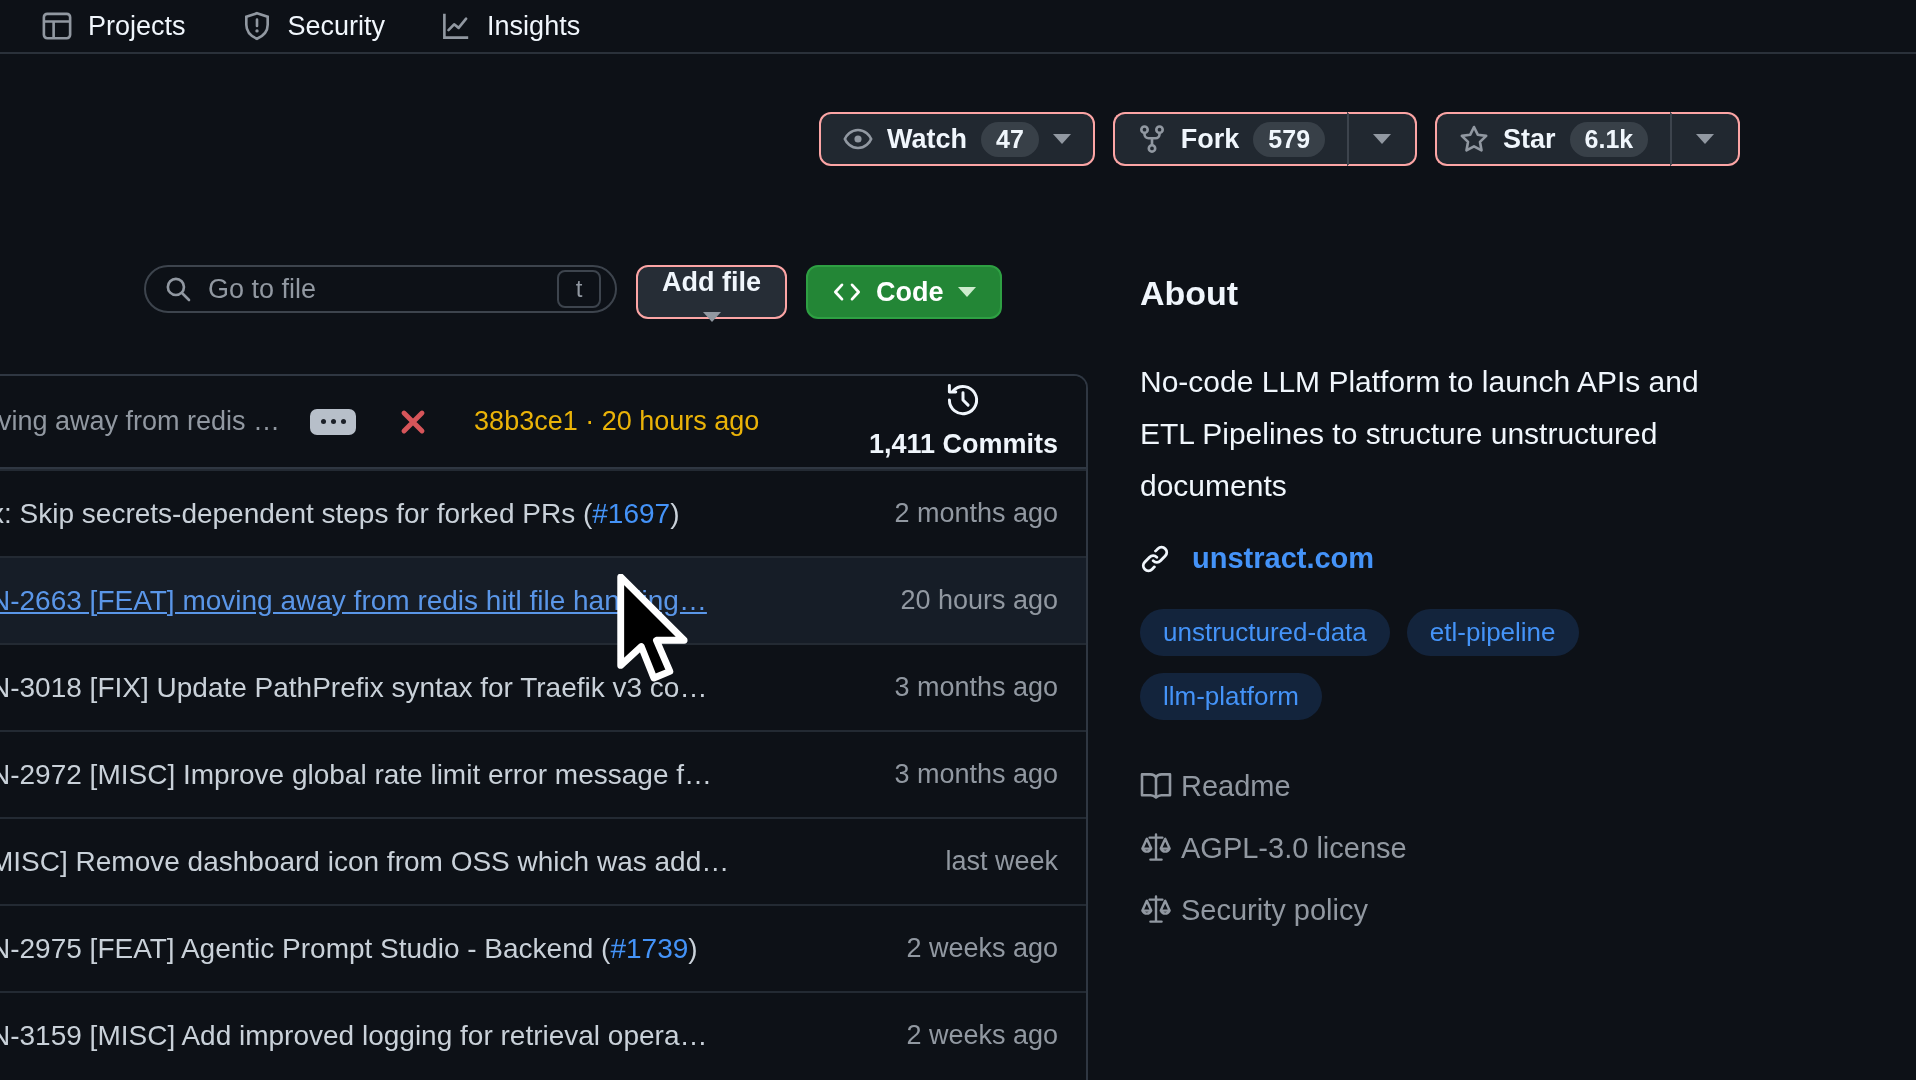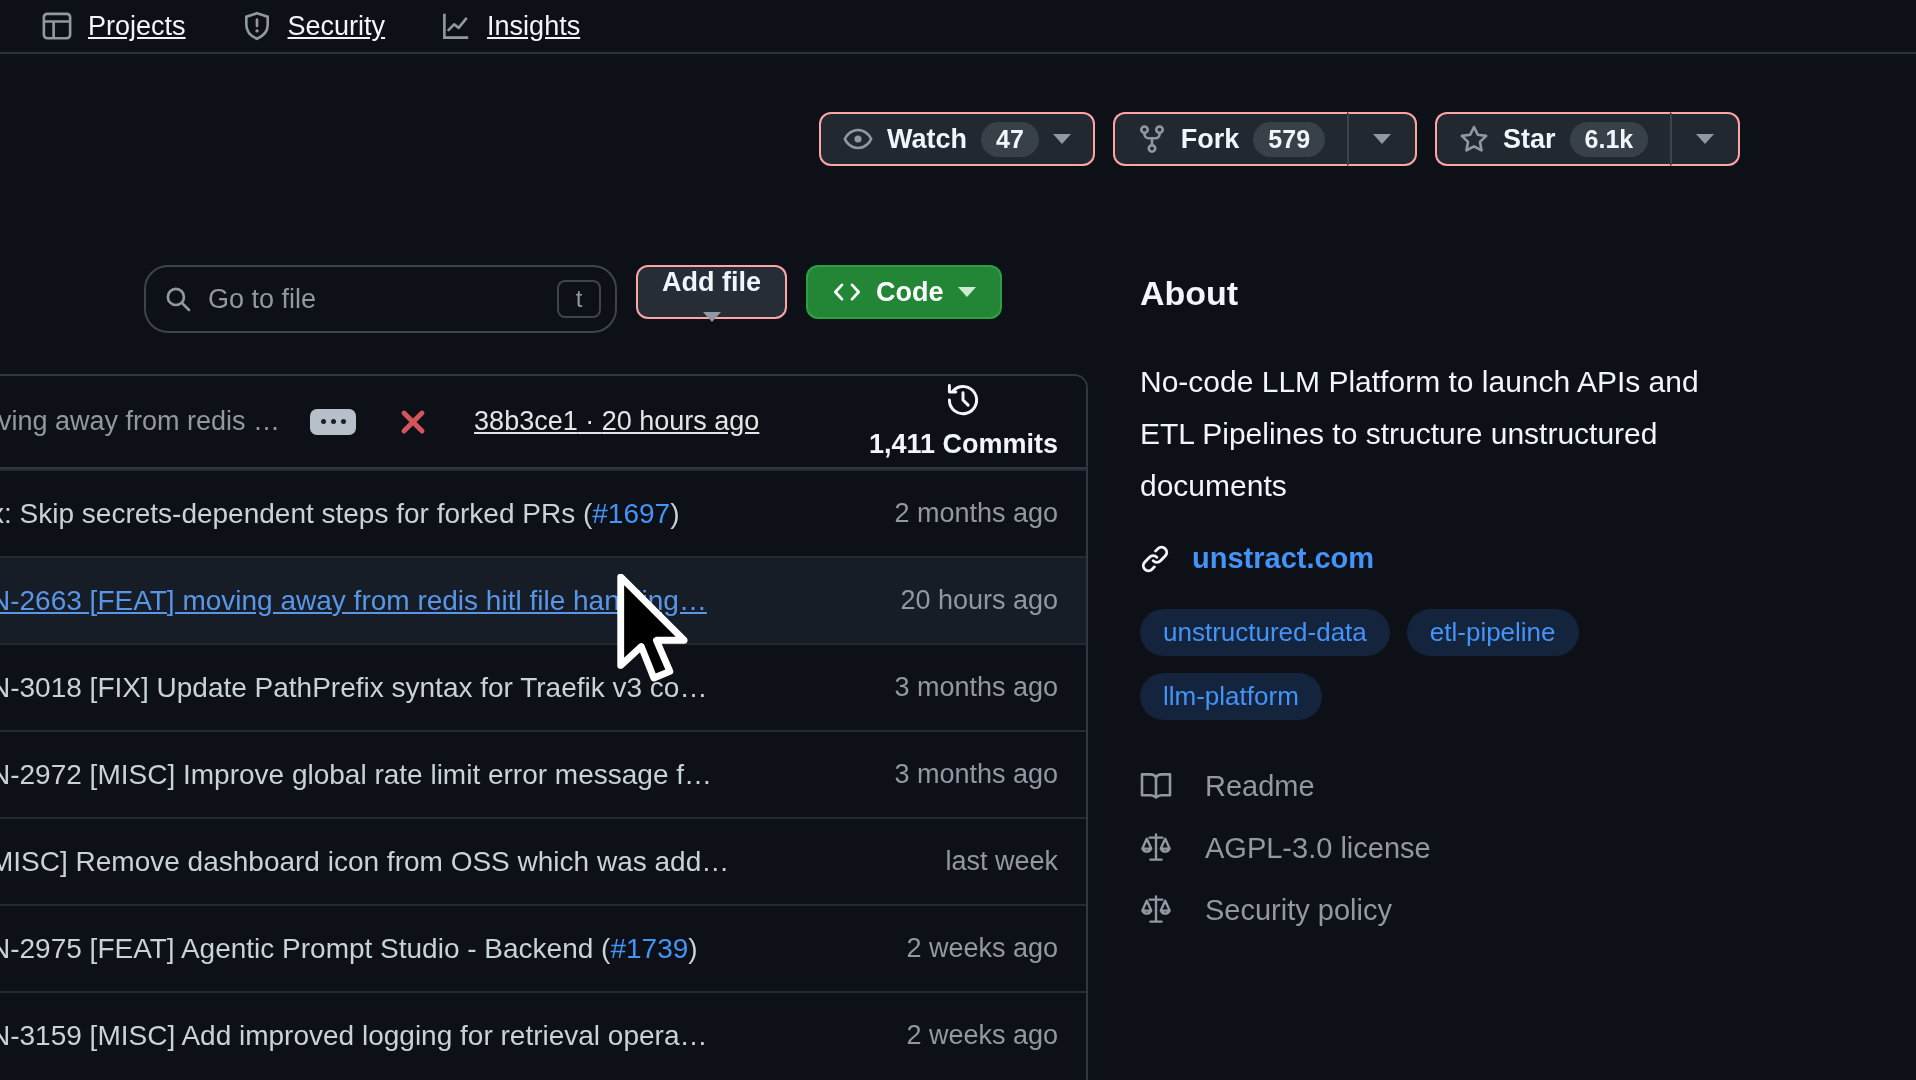--- a/index.html
+++ b/index.html
@@ -3,60 +3,60 @@
 <meta charset="utf-8">
 <style>
   html,body{margin:0;padding:0;background:#0d1117;}
   .stage{position:relative;width:1916px;height:1080px;overflow:hidden;background:#0d1117;
          font-family:"Liberation Sans","DejaVu Sans",sans-serif;color:#f0f6fc;}
   svg{display:block;}
 
   
   .topnav{position:absolute;left:0;top:0;width:100%;height:54px;
           border-bottom:2px solid #2a313a;display:flex;align-items:center;
-          gap:56px;padding-left:42px;box-sizing:border-box;background:#0d1117;text-decoration:underline;}
+          gap:56px;padding-left:42px;box-sizing:border-box;background:#0d1117;}
   .tab{display:flex;align-items:center;gap:16px;font-size:27px;color:#f0f6fc;cursor:pointer;}
   .tab .ticon{color:#9198a1;}
 
   
   .actions{position:absolute;left:819px;top:112px;display:flex;gap:18px;}
   .btn{display:flex;align-items:center;gap:14px;height:54px;box-sizing:border-box;
        background:#212830;border:2px solid #fca5a5;border-radius:12px;
        color:#f0f6fc;font-size:27px;font-weight:600;padding:0 22px;cursor:pointer;}
   .counter{background:rgba(101,108,118,.35);border-radius:999px;padding:3px 15px;
            font-size:25px;font-weight:600;color:#f0f6fc;}
   .caret{width:0;height:0;border-left:9px solid transparent;border-right:9px solid transparent;
          border-top:10px solid #9198a1;}
   .btn-split{display:flex;}
   .btn-split .btn.main{border-radius:12px 0 0 12px;border-right:none;}
   .btn-split .btn.drop{border-radius:0 12px 12px 0;border-left:2px solid #3d444d;padding:0 24px;}
   .btn .bicon{color:#9198a1;}
 
   
   .toolbar{position:absolute;left:144px;top:265px;display:flex;gap:19px;}
-  .goto{width:473px;height:68px;box-sizing:border-box;border:2px solid #3d444d;border-radius:24px;
+  .goto{width:473px;height:48px;box-sizing:border-box;border:2px solid #3d444d;border-radius:24px;
         display:flex;align-items:center;gap:16px;padding:0 14px 0 18px;background:#0d1117;cursor:text;}
   .goto .ph{flex:1;font-size:27px;color:#9198a1;}
   .goto kbd{min-width:20px;text-align:center;border:2px solid #3d444d;border-radius:8px;
             padding:3px 10px;font-size:24px;color:#9198a1;font-family:inherit;}
   .addfile{padding:0 24px;background:#262d36;flex-direction:column;}
   .codebtn{background:#238636;border-color:#2ea043;color:#ffffff;padding:0 24px;}
   .codebtn .caret{border-top-color:#cdeccd;}
 
   
   .filetable{position:absolute;left:-24px;top:374px;width:1112px;height:710px;box-sizing:border-box;
              border:2px solid #2f3742;border-bottom:none;border-radius:14px 14px 0 0;overflow:hidden;}
   .commitbar{height:91px;display:flex;align-items:center;padding:0 28px 0 20px;gap:0;
              border-bottom:2px solid #2f3742;background:#0d1117;}
   .cmsg{font-size:27px;color:#9198a1;white-space:nowrap;cursor:pointer;}
   .ellipsis-btn{margin-left:30px;width:46px;height:26px;border:none;border-radius:7px;background:#b7bfc9;
                 display:flex;align-items:center;justify-content:center;gap:5px;cursor:pointer;flex:none;}
   .ellipsis-btn i{width:5px;height:5px;border-radius:50%;background:#1c2128;}
   .xwrap{margin-left:42px;flex:none;cursor:pointer;}
-  .shaline{margin-left:46px;font-size:27px;color:#e5e5e5;white-space:nowrap;text-decoration:underline;}
+  .shaline{margin-left:46px;font-size:27px;color:#eab308;white-space:nowrap;}
   .shaline .sha{cursor:pointer;}
   .commits{margin-left:auto;display:flex;align-items:center;gap:12px;cursor:pointer;flex-direction:column;}
   .commits .cnum{font-size:27px;font-weight:700;color:#f0f6fc;white-space:nowrap;}
 
   .row{position:relative;height:87px;display:flex;align-items:center;padding-left:20px;
        border-top:2px solid #232a33;background:#0d1117;box-sizing:border-box;}
   .row:first-of-type{border-top:none;}
   .row.hovered{background:#161d27;}
   .msg{font-size:28px;color:#c9d1d9;white-space:nowrap;margin-left:-8px;}
   .msg .lnk{color:#4493f8;cursor:pointer;}
@@ -68,21 +68,21 @@
   .about{position:absolute;left:1140px;top:272px;width:560px;}
   .about h2{margin:0;font-size:34px;font-weight:700;color:#f0f6fc;line-height:42px;}
   .desc{margin:42px 0 0 0;font-size:30px;line-height:52px;color:#f0f6fc;}
   .site{margin-top:30px;display:flex;align-items:center;gap:22px;}
   .site .lico{color:#f0f6fc;flex:none;}
   .site a{font-size:29px;font-weight:700;color:#4493f8;text-decoration:none;cursor:pointer;}
   .topics{margin-top:34px;display:flex;flex-wrap:wrap;gap:17px;width:560px;}
   .topic{background:rgba(56,139,253,.16);color:#4493f8;border-radius:999px;
          padding:8px 23px;font-size:26px;font-weight:500;cursor:pointer;white-space:nowrap;}
   .alinks{margin-top:46px;display:flex;flex-direction:column;gap:22px;}
-  .alink{display:flex;align-items:center;gap:33px;height:40px;color:#9198a1;font-size:29px;cursor:pointer;}
+  .alink{display:flex;align-items:center;gap:9px;height:40px;color:#9198a1;font-size:29px;cursor:pointer;}
   .alink .aico{flex:none;color:#9198a1;}
 
   
   .cursor{position:absolute;left:612px;top:574px;z-index:50;pointer-events:none;}
 </style>
 </head>
 <body>
 
 <div class="stage">
 

